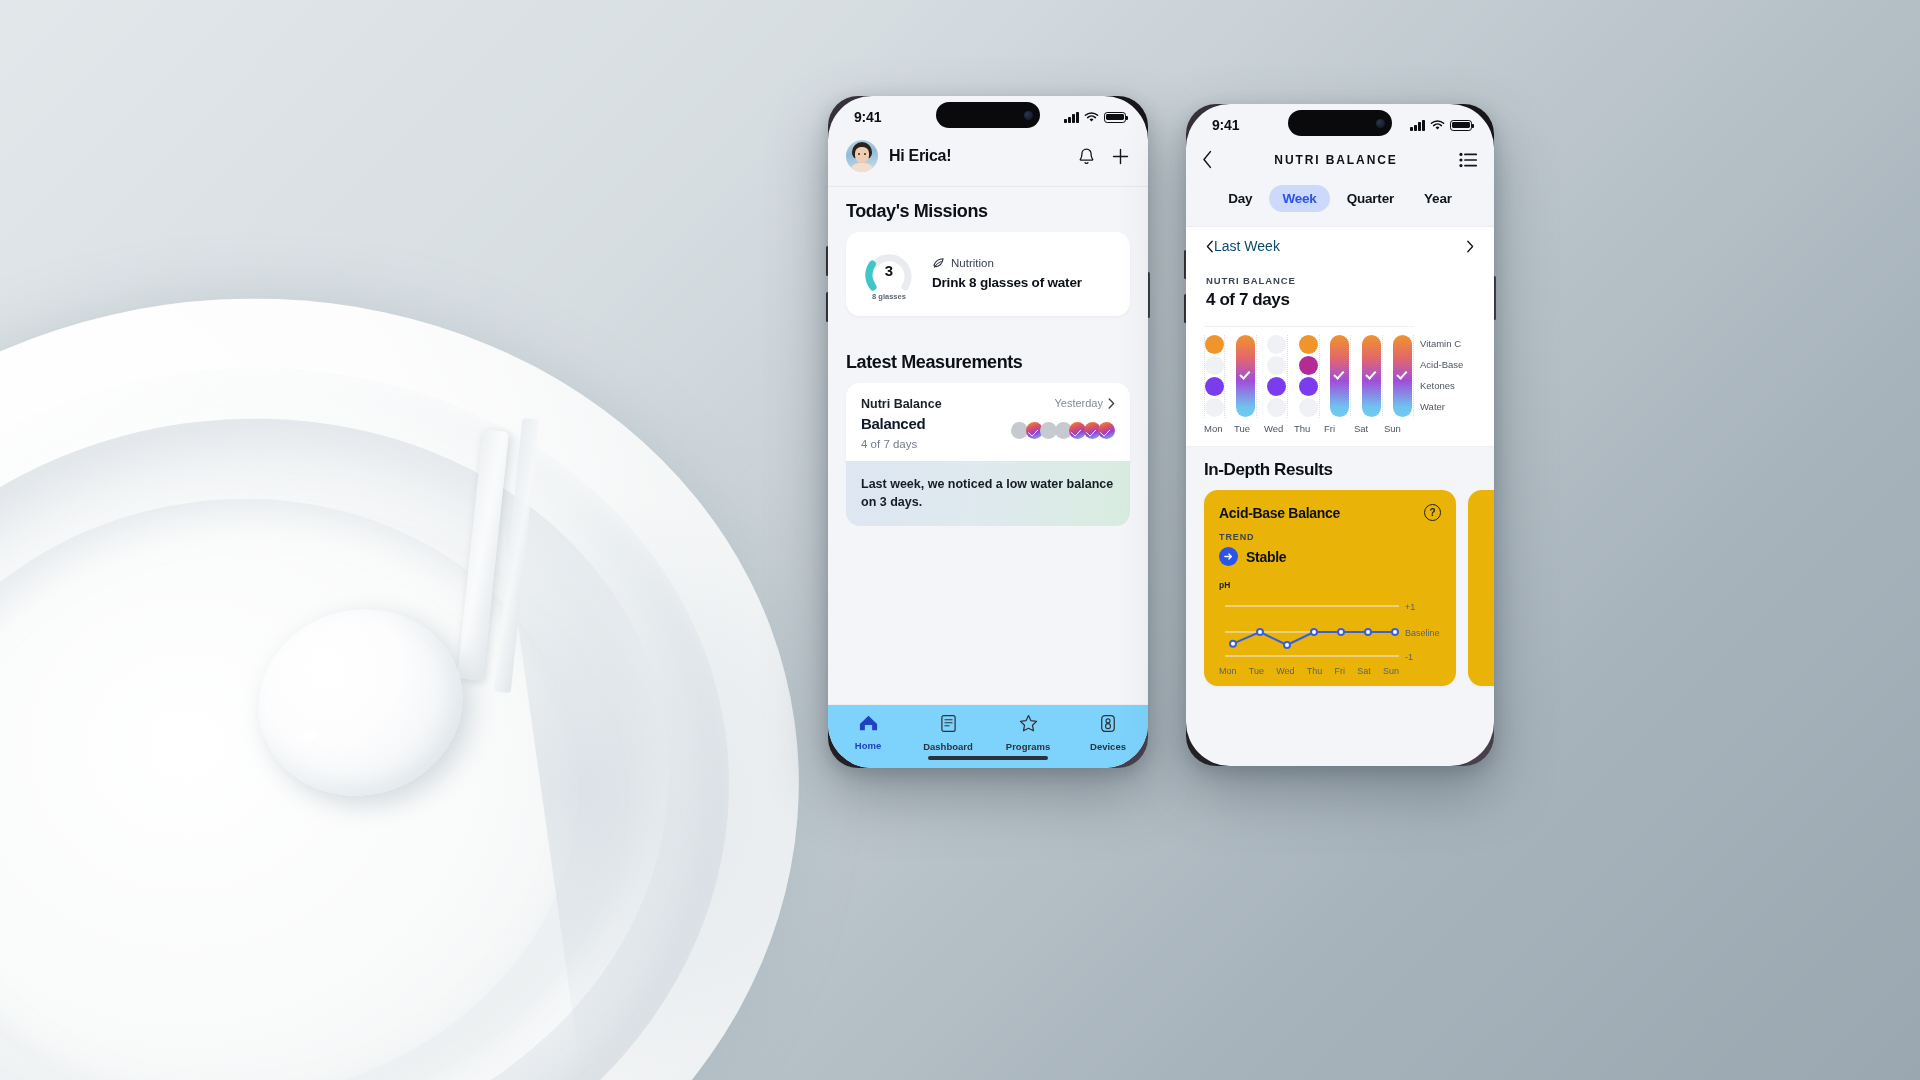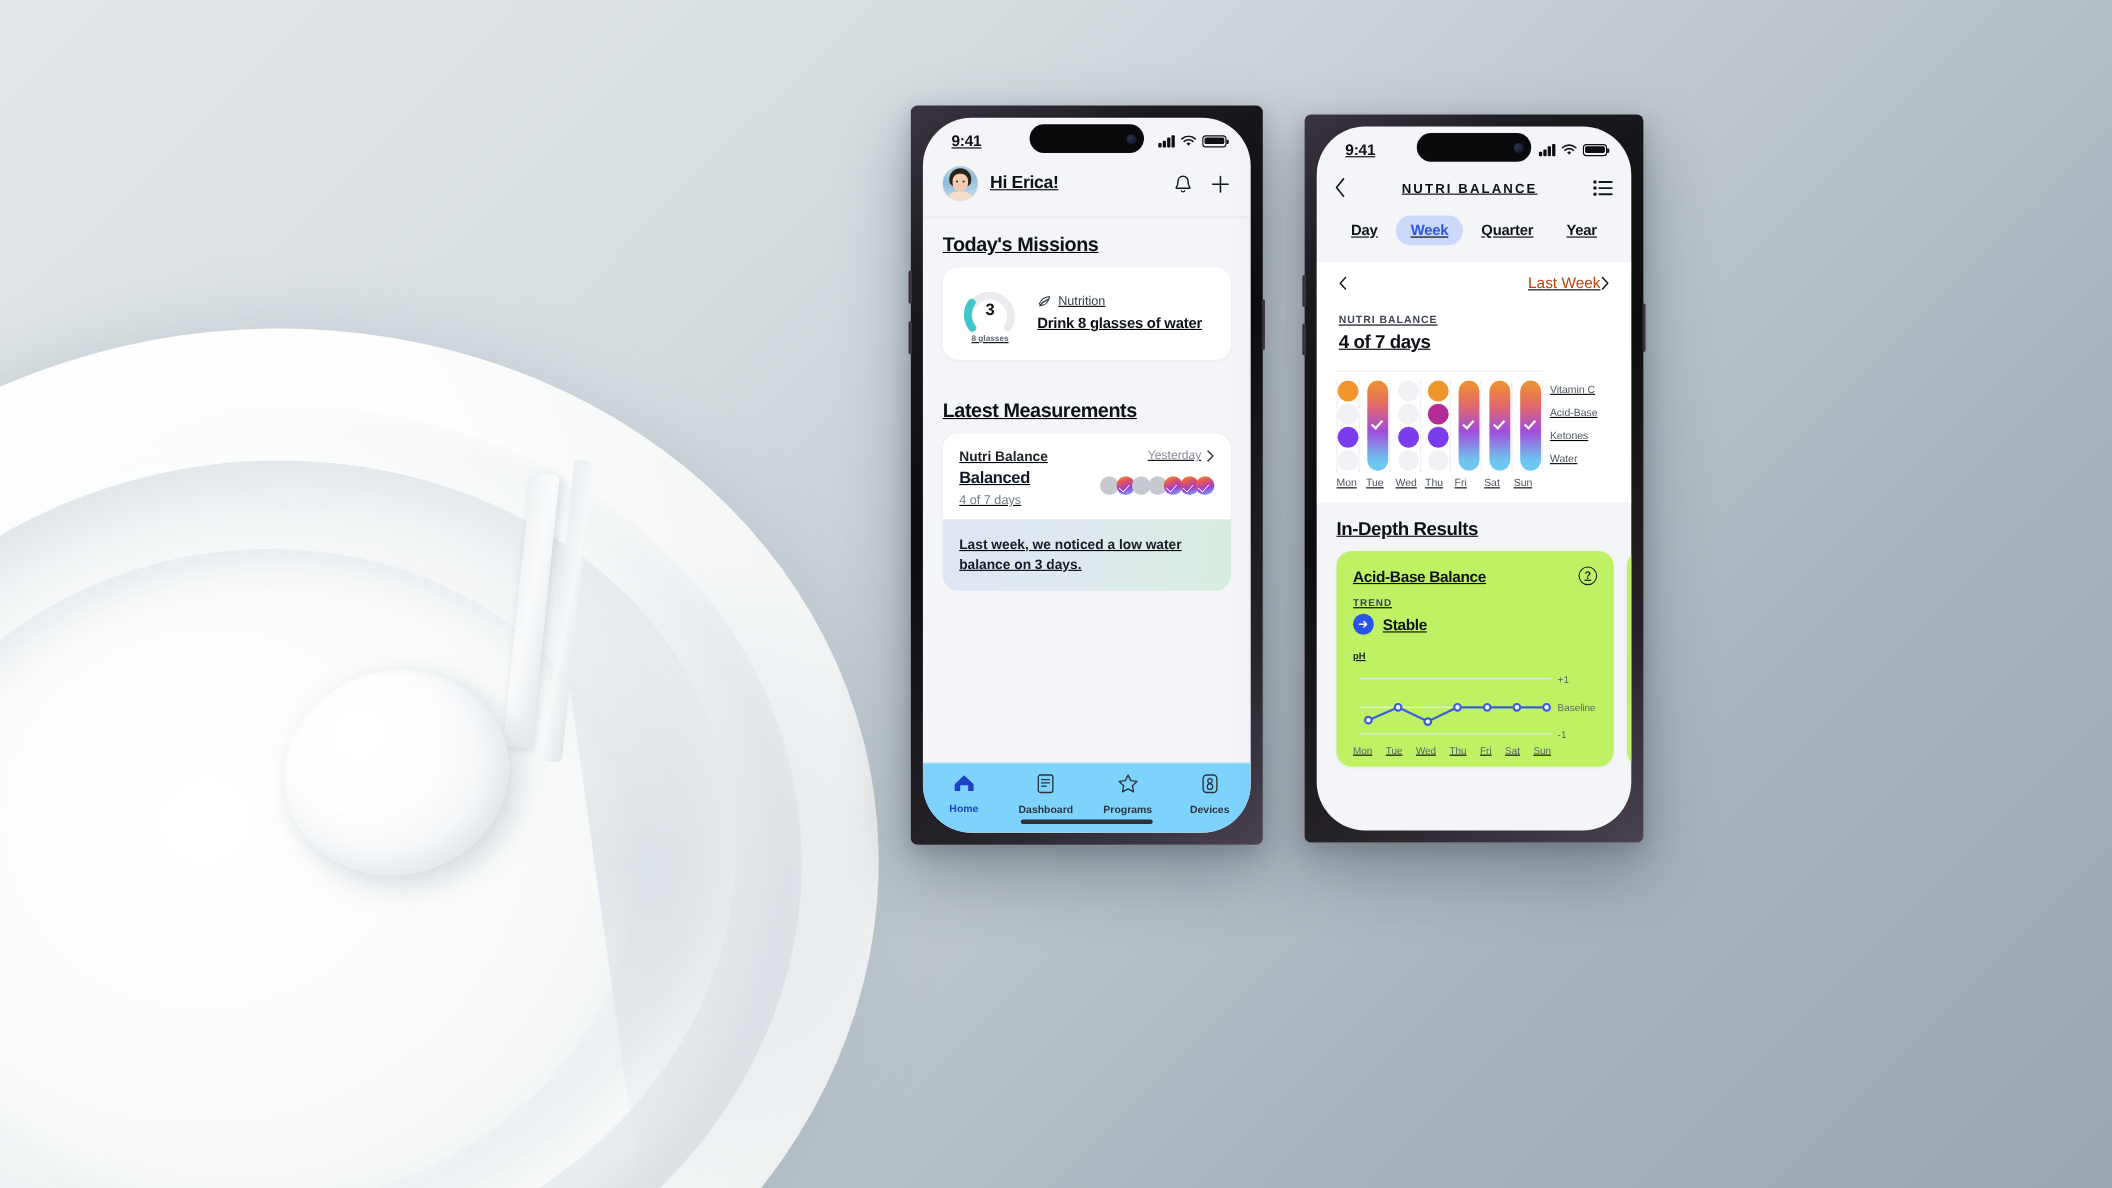--- a/index.html
+++ b/index.html
@@ -81,25 +81,23 @@
   .bowl-shadow-r {
     position: absolute; left: 540px; top: 470px;
     width: 320px; height: 600px;
     background: radial-gradient(ellipse at 10% 50%, rgba(200,210,218,0.5) 0%, rgba(200,210,218,0) 70%);
     transform: rotate(-8deg);
   }
 
   
   .phone {
     position: absolute;
-    border-radius: 6px;
+    border-radius: 30px;
     background: linear-gradient(145deg, #3b3440 0%, #1b1a1f 18%, #0c0c0e 45%, #262229 78%, #4a4350 100%);
-    padding: 11px;
     box-shadow: 0 26px 60px rgba(60,72,82,0.42), 0 6px 18px rgba(60,72,82,0.28);
-    text-decoration: underline;
   }
   .phone-inner {
     width: 100%; height: 100%;
     border-radius: 44px;
     background: #f4f5f8;
     overflow: hidden;
     position: relative;
   }
   #phone-home  { left: 828px; top: 96px; width: 320px; height: 672px; }
   #phone-detail{ left: 1186px; top: 104px; width: 308px; height: 662px; }
@@ -235,21 +233,21 @@
   .det-title { flex: 1; text-align: center; font-size: 12px; font-weight: 800;
                letter-spacing: 1.9px; color: #0d1117; }
   .seg { display: flex; justify-content: center; gap: 4px; padding: 2px 10px 14px 10px; }
   .seg-item { font-size: 13.5px; font-weight: 700; color: #10151c;
               padding: 6px 13px; border-radius: 16px; letter-spacing:-0.2px;}
   .seg-item.sel { background: #ccd9fb; color: #2b55e8; }
 
   .white-block { background: #fff; }
   .weeknav { display: flex; align-items: center; padding: 11px 20px;
              border-top: 1px solid #eceef2; }
-  .weeknav-lbl { flex: 1; text-align: right; font-size: 14px; color: #c2410c; font-weight:500;}
+  .weeknav-lbl { flex: 1; text-align: left; font-size: 14px; color: #0c4a6e; font-weight:500;}
 
   .nb-head { padding: 10px 20px 2px 20px; }
   .nb-kicker { font-size: 9.5px; font-weight: 800; letter-spacing: 0.9px; color: #3d4551; }
   .nb-big { font-size: 17px; font-weight: 700; color: #0d1117; margin-top: 4px; letter-spacing:-0.4px;}
 
   .nb-chart { padding: 14px 18px 0 18px; display: flex; justify-content: center; }
   .nb-grid { flex: 1; display: flex; justify-content: space-between;
              border-top: 1px solid #eef0f3; padding-top: 8px; }
   .nb-col { width: 21px; position: relative; border-right: 1px dotted #d9dde3;
             padding-right: 0; }
@@ -275,21 +273,21 @@
   .nb-legend { width: 62px; padding-left: 6px; padding-top: 8px; }
   .leg { font-size: 9.5px; color: #4d5560; height: 21px; line-height: 19px; }
   .nb-days { display: flex; justify-content: space-between;
              padding: 5px 18px 12px 18px; border-bottom: 1px solid #eef0f3;}
   .nb-days .spacer { width: 62px; }
   .nb-day { width: 21px; font-size: 9.5px; color: #4d5560; text-align: left; }
 
   .idr-title { font-size: 17px; font-weight: 700; color: #0d1117;
                padding: 13px 18px 10px 18px; letter-spacing:-0.4px;}
   .idr-scroll { display: flex; gap: 12px; padding: 0 0 0 18px; }
-  .idr-card { background: #bef264; border-radius: 14px; padding: 14px 15px 10px 15px;
+  .idr-card { background: #eab308; border-radius: 14px; padding: 14px 15px 10px 15px;
               box-shadow: 0 1px 3px rgba(20,30,50,0.05); flex: 0 0 auto; }
   .idr-card.main { width: 252px; }
   .idr-card.next { width: 100px; }
   .idr-head { display: flex; align-items: center; }
   .idr-name { font-size: 14px; font-weight: 700; color: #0d1117; letter-spacing:-0.3px;}
   .qmark { margin-left: auto; width: 17px; height: 17px; border-radius: 50%;
            border: 1.5px solid #1b2129; font-size: 10px; font-weight: 700;
            color: #1b2129; display: flex; align-items: center; justify-content: center; }
   .idr-kicker { font-size: 9px; font-weight: 800; letter-spacing: 0.9px;
                 color: #3d4551; margin-top: 11px; }

